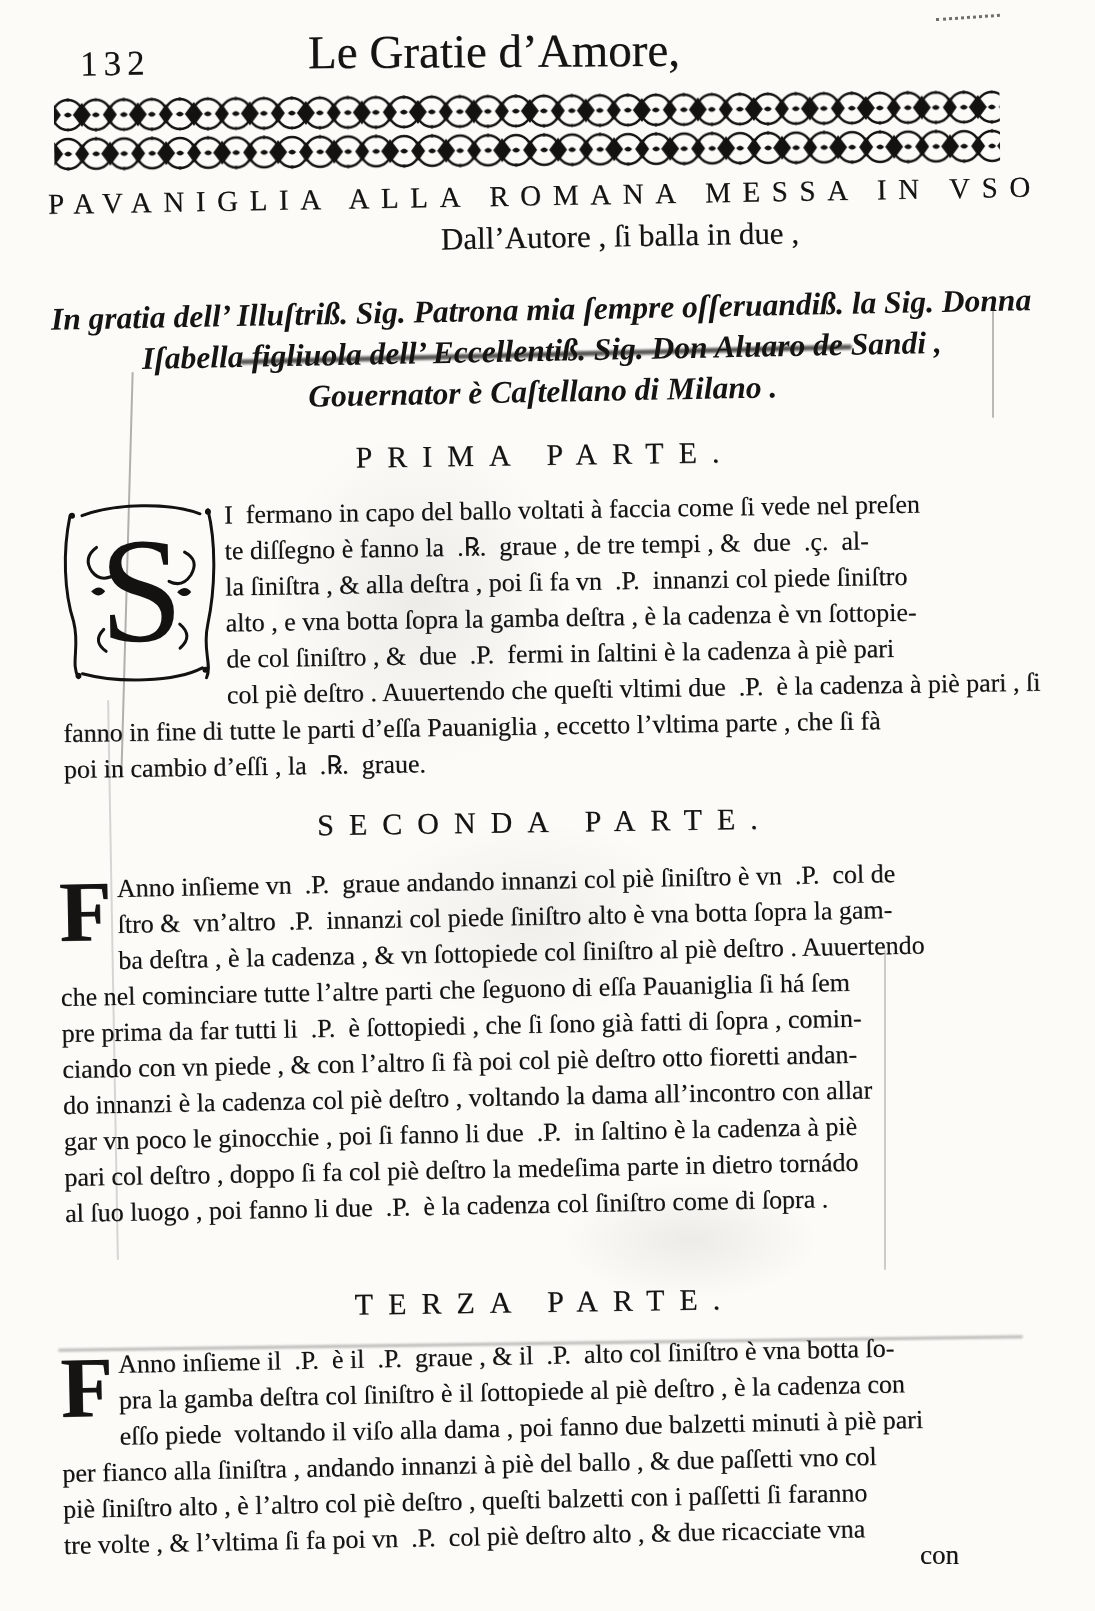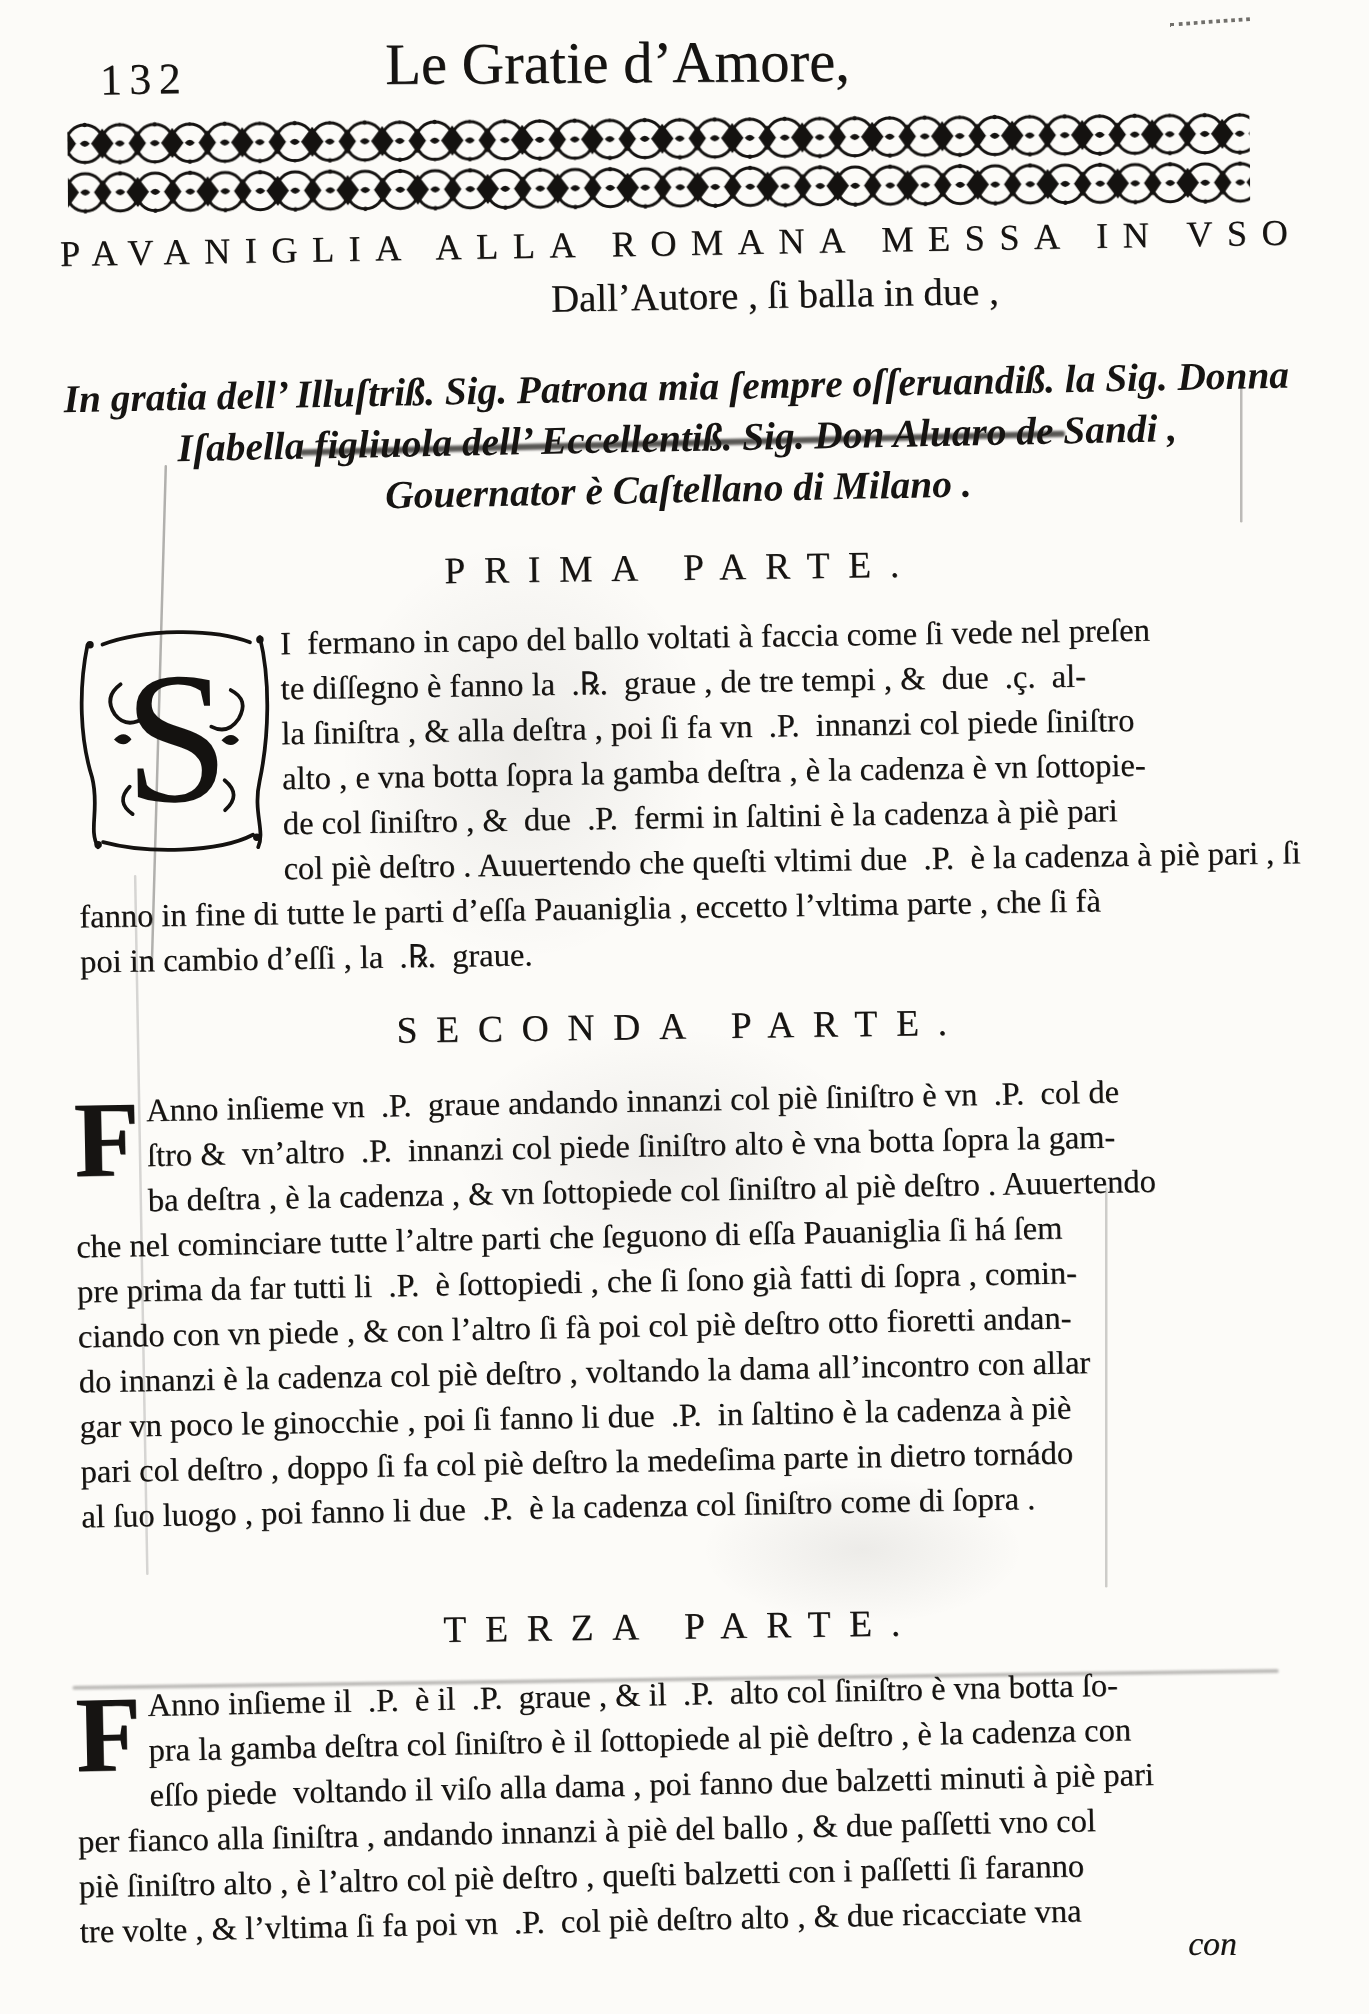--- a/index.html
+++ b/index.html
@@ -37,21 +37,21 @@
         transform-origin:0 50%;}
   .para1{top:500px;transform:rotate(-0.9deg);}
   .para2{top:872px;transform:rotate(-1.1deg);}
   .para3{top:1348px;transform:rotate(-1.2deg);}
 
   .dropS{float:left;width:160px;height:181px;margin:2px 4px 0 0;}
   .dropF{float:left;width:58px;height:72px;font-size:86px;line-height:72px;
          font-weight:bold;margin-top:4px;}
   .indent1{padding-left:70px;}
 
-  .catchword{top:1540px;left:920px;width:100px;text-align:center;font-size:27px;font-style:italic;}
+  .catchword{top:1540px;left:920px;width:100px;text-align:left;font-size:27px;}
 
   
   .art{background:#141210;border-radius:2px;}
   .smear1{top:352px;left:240px;width:612px;height:5px;opacity:.7;filter:blur(1px);transform:rotate(-1.4deg);}
   .smear2{top:1342px;left:58px;width:965px;height:3px;opacity:.28;filter:blur(1px);transform:rotate(-0.8deg);}
   .fold1{top:372px;left:126px;width:2px;height:405px;opacity:.32;transform:rotate(1.6deg);}
   .fold2{top:700px;left:112px;width:2px;height:560px;opacity:.16;transform:rotate(-1deg);}
   .fold3{top:950px;left:884px;width:2px;height:320px;opacity:.2;}
   .fold4{top:298px;left:992px;width:2px;height:120px;opacity:.28;}
   .dots{top:16px;left:936px;width:64px;height:0;border-top:3px dotted rgba(20,18,14,.6);transform:rotate(-4deg);}

